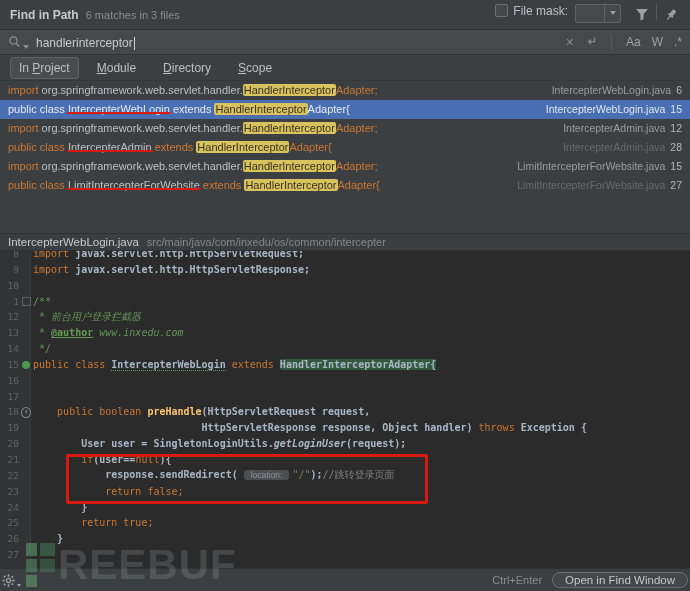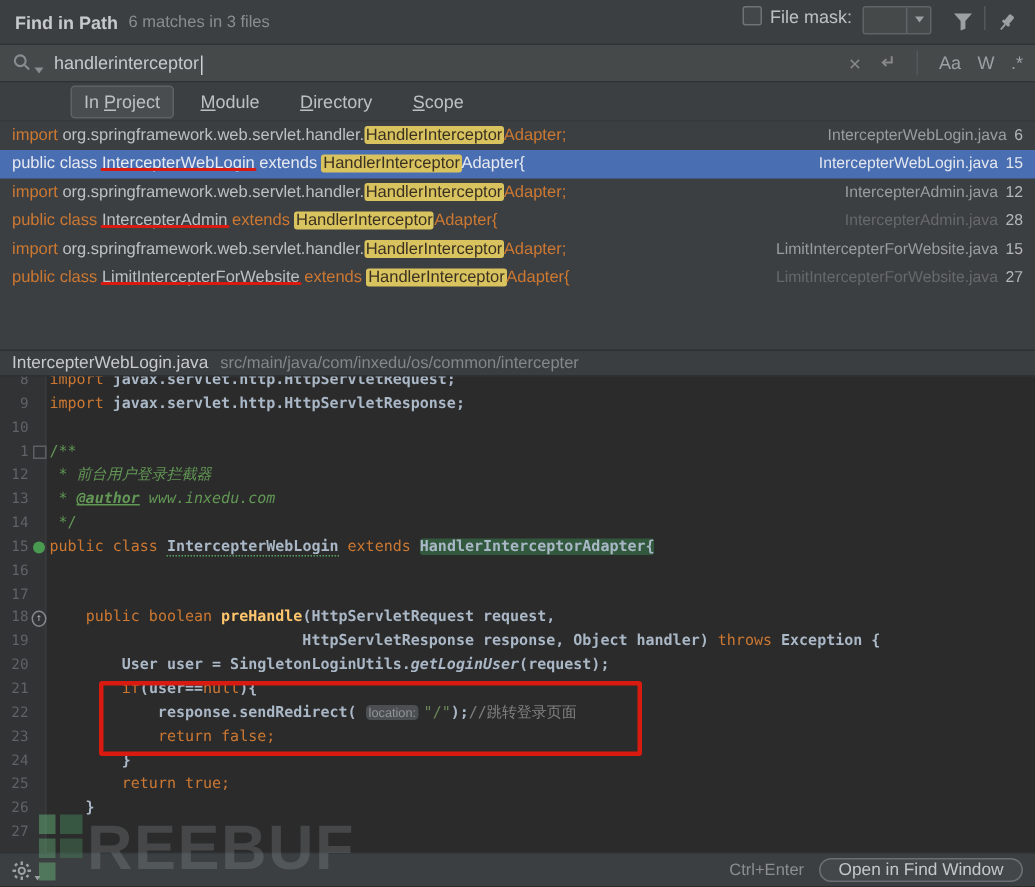--- a/index.html
+++ b/index.html
@@ -27,21 +27,21 @@
     display:flex; align-items:center; padding:0 8px; }
   .search-glyph { display:flex; align-items:flex-end; margin-right:7px; }
   .query { font-size:12px; color:#c6c9cc; }
   .caret { display:inline-block; width:1px; height:13px; background:#d0d3d6; margin-left:1px; vertical-align:text-bottom; }
   .search-icons { margin-left:auto; display:flex; align-items:center; gap:11px; font-size:12px; color:#87898b; }
   .s-x { font-size:14px; line-height:10px; }
   .s-toggle { color:#9da0a3;text-align:right; }
   
   .tabsrow { height:26px; display:flex; align-items:center; gap:9px; padding:0 10px; border-bottom:1px solid #36393b; }
   .tab { font-size:12px; color:#bdc0c3; padding:3px 8px; border:1px solid transparent; border-radius:3px; }
-  .tab.selected { background:#494d4f; border-color:#5e6264;margin-left:37px; }
+  .tab.selected { background:#494d4f; border-color:#5e6264; }
   .tab .mn { text-decoration:underline; }
   
   .results { height:152px; overflow:hidden; }
   .rrow { height:19px; line-height:19px; padding:0 8px; font-size:11px; display:flex; white-space:nowrap; }
   .rrow.selected { background:#4a6eb2; }
   .rtext { overflow:hidden; white-space:pre; }
   .rrow .kw { color:#cc7832; }
   .rrow .d  { color:#bcc0c4; }
   .rrow .sel { color:#e6eaf0; }
   .rrow .hl { background:#d9c35e; color:#3a3122; border-radius:2px; padding:0 1px; }
@@ -66,33 +66,33 @@
   .gi { width:10px; flex:none; display:flex; align-items:center; justify-content:center; height:100%; }
   .gi-fold::before { content:""; width:7px; height:7px; border:1px solid #5d6164; display:block; }
   .gi-class::before { content:""; width:8px; height:8px; border-radius:50%; background:#4a9950; display:block; }
   .gi-override::before { content:"\2191"; width:9px; height:9px; border:1px solid #85898c; border-radius:50%;
     color:#a8abae; font-size:7px; line-height:8px; text-align:center; display:block; }
   .code { white-space:pre; color:#a9b7c6; padding-left:2px; }
   .editor .kw { color:#cc7832; }
   .editor .d { color:#a9b7c6;font-weight:bold; }
   .editor .doc { color:#629755; }
   .editor .i { font-style:italic; }
-  .editor .doctag { color:#629755; font-weight:bold; font-style:italic; text-decoration:underline; }
+  .editor .doctag { color:#629755; font-weight:bold; text-decoration:underline; }
   .editor .cmt { color:#808080; }
   .editor .str { color:#6a8759; }
   .editor .mth { color:#ffc66d; font-weight:bold; }
   .editor .b { font-weight:bold; }
   .editor .match { background:#32593d; border-radius:2px; }
   .editor .spell { border-bottom:1px dotted #58a05e; }
   .editor .inlay { font-family:"Liberation Sans",sans-serif; font-size:8.5px; background:#4b4f52; color:#909499;
-    border-radius:3px; padding:0 2px; margin-right:3px; }
+    border-radius:3px; padding:0 7px; margin-right:3px; }
   .red-box { position:absolute; left:66px; top:203px; width:362px; height:50px;
     border:3px solid #d91a10; border-radius:2px; pointer-events:none; }
   
-  .bottombar { height:23px; display:flex; align-items:center; padding:0 8px; border-top:1px solid #2f3234; background:#3c3f41; }
+  .bottombar { height:23px; display:flex; align-items:center; padding:0 2px; border-top:1px solid #2f3234; background:#3c3f41; }
   .gear-wrap { display:flex; align-items:flex-end; gap:2px; }
   .bb-right { margin-left:auto; display:flex; align-items:center; }
   .hint { font-size:11px; color:#8b8e91; margin-right:10px; }
   .open-btn { font-size:11.5px; color:#c4c7ca; background:#43474a; border:1px solid #6b6f72; border-radius:8px;
     padding:2px 12px; height:16px; display:flex; align-items:center; }
   
   .watermark { position:absolute; left:26px; top:541px; height:48px; display:flex; align-items:center; z-index:5; pointer-events:none; }
   .wm-icon { position:relative; width:30px; height:44px; margin-right:2px; }
   .wm-icon i { position:absolute; display:block; }
   .wm-b1 { left:0; top:0;  width:11px; height:13px; background:rgba(100,175,120,0.50); }

